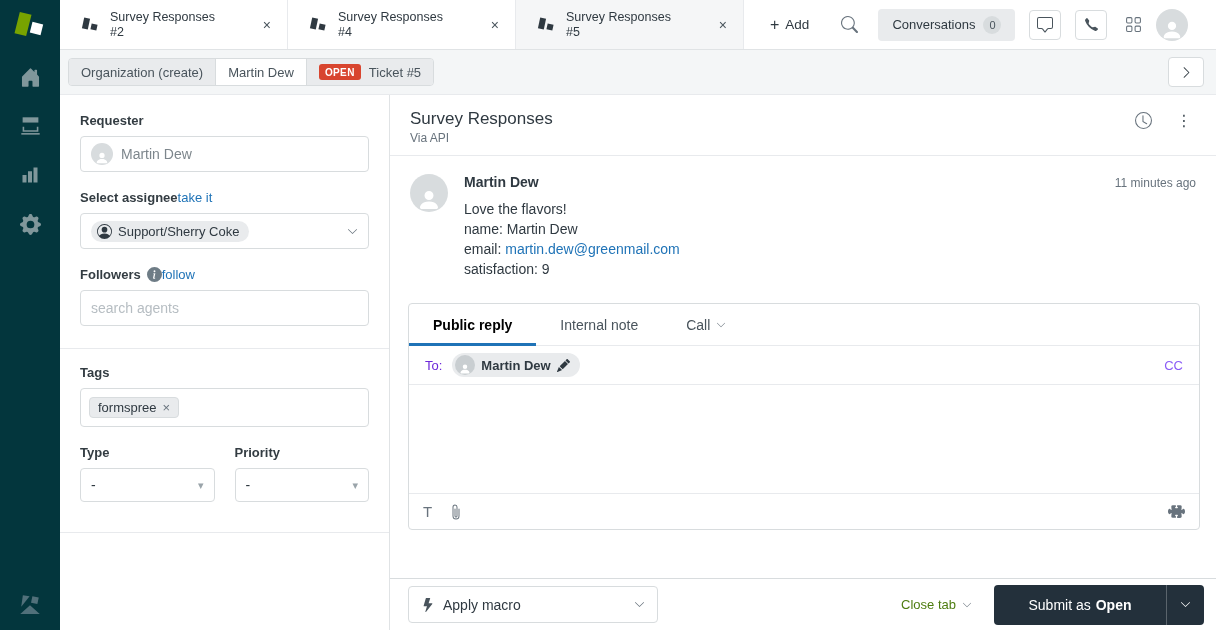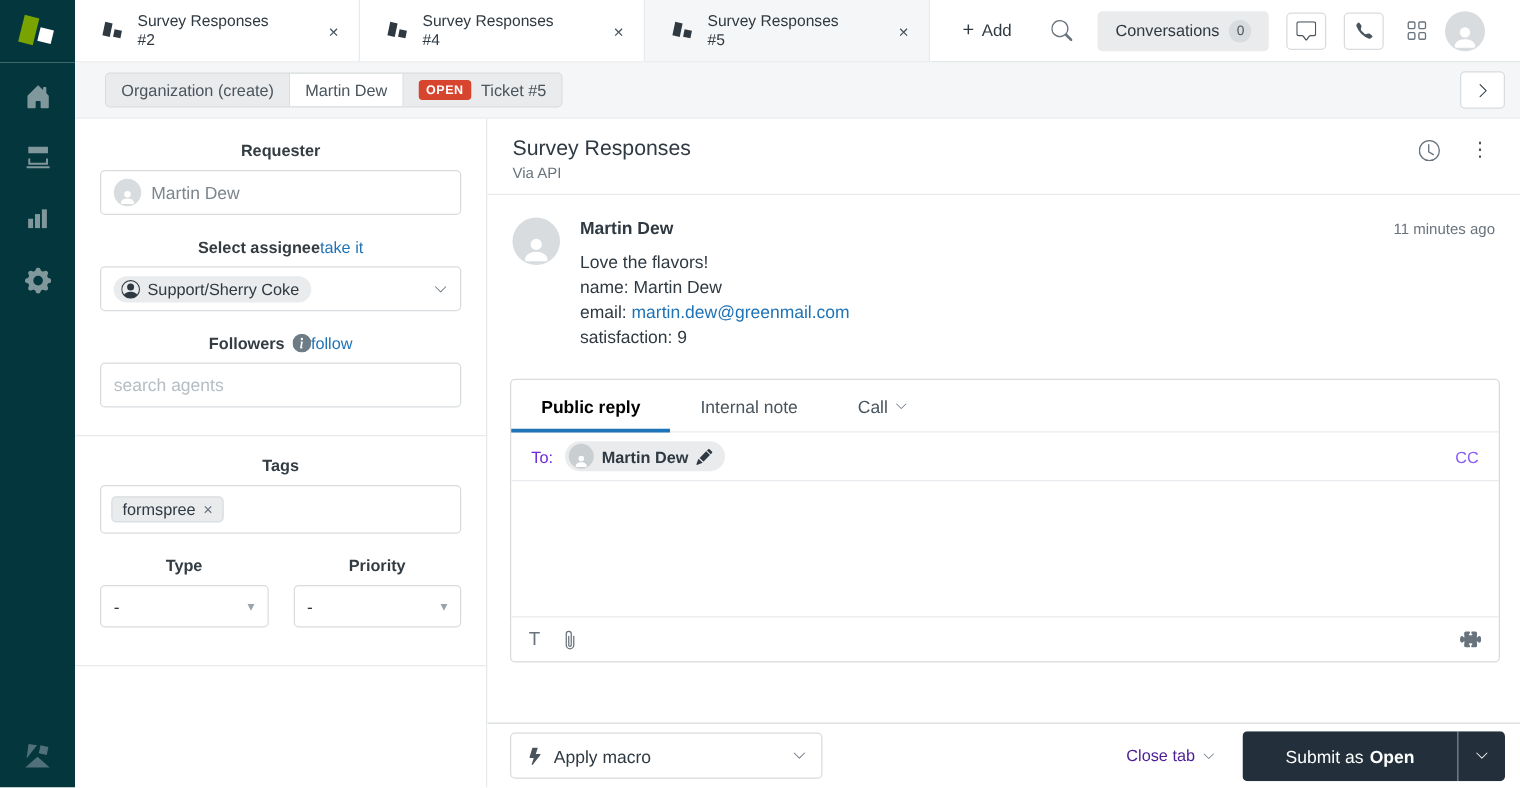--- a/index.html
+++ b/index.html
@@ -32,37 +32,37 @@
   
   .main-row { flex:1; display:flex; min-height:0; }
   .sidebar { width:60px; flex:0 0 60px; background:#03363d; display:flex; flex-direction:column; align-items:center; padding-top:16px; gap:27px; }
   .side-icon { width:22px; height:22px; color:#80979b; display:flex; align-items:center; justify-content:center; cursor:pointer; }
   .side-spacer { flex:1; }
   .side-logo { margin-bottom:12px; color:#51707a; cursor:pointer; }
 
   .content { flex:1; display:flex; flex-direction:column; min-width:0; }
 
   
-  .crumb-row { height:45px; flex:0 0 45px; background:#f4f6f7; display:flex; align-items:center; padding:0 12px 0 24px; border-bottom:1px solid #e8eaed; }
+  .crumb-row { height:45px; flex:0 0 45px; background:#f4f6f7; display:flex; align-items:center; padding:0 12px 0 8px; border-bottom:1px solid #e8eaed; }
   .crumb-group { display:inline-flex; border:1px solid #d8dcde; border-radius:4px; overflow:hidden; font-size:13px; }
   .crumb-seg { display:flex; align-items:center; gap:8px; padding:5px 12px; background:#e9ebed; color:#49545c; cursor:pointer; }
   .crumb-seg.white { background:#fff; border-left:1px solid #d8dcde; border-right:1px solid #d8dcde; }
   .status-badge { background:#d8452f; color:#fff; font-size:10px; font-weight:bold; letter-spacing:.4px; border-radius:3px; padding:2.5px 6px; }
   .crumb-right { margin-left:auto; display:flex; align-items:center; gap:16px; }
   .collapse-btn { width:36px; height:30px; background:#fff; border:1px solid #d8dcde; border-radius:4px; display:flex; align-items:center; justify-content:center; color:#2f3941; cursor:pointer; }
   .seg-tabs { display:inline-flex; border:1px solid #d8dcde; border-radius:4px; overflow:hidden; background:#fff; }
   .seg-tab { width:98px; text-align:center; padding:6px 0; font-size:13px; color:#2f3941; cursor:pointer; }
   .seg-tab + .seg-tab { border-left:1px solid #d8dcde; }
 
   
   .workspace { flex:1; display:flex; min-height:0; }
 
   
   .props { width:330px; flex:0 0 330px; border-right:1px solid #e0e3e5; background:#fff; padding:18px 20px 0 20px; overflow:hidden; }
-  .field-label-row { display:flex; align-items:center; justify-content:center; margin-bottom:8px; }
+  .field-label-row { display:flex; align-items:center; justify-content:flex-start; margin-bottom:8px; }
   .field-label { font-size:13px; font-weight:bold; color:#333c42; display:flex; align-items:center; gap:6px; }
   .link { font-size:13px; color:#1f73b7; cursor:pointer; text-decoration:none; }
   .box-input { height:36px; border:1px solid #d8dcde; border-radius:4px; background:#fff; display:flex; align-items:center; padding:0 10px; gap:8px; margin-bottom:18px; cursor:text; }
   .mini-avatar { width:22px; height:22px; border-radius:50%; background:#d8dcde; color:#fff; display:flex; align-items:flex-end; justify-content:center; overflow:hidden; flex:0 0 22px; }
   .ghost-text { font-size:14px; color:#7d868c; }
   .placeholder-input { height:36px; width:100%; border:1px solid #d8dcde; border-radius:4px; font-size:14px; padding:0 10px; color:#2f3941; outline:none; margin-bottom:18px; font-family:inherit; }
   .placeholder-input::placeholder { color:#b6bdc2; }
   .select-box { height:36px; border:1px solid #d8dcde; border-radius:4px; display:flex; align-items:center; padding:0 10px; gap:8px; margin-bottom:18px; cursor:pointer; justify-content:space-between; }
   .assignee-pill { display:flex; align-items:center; gap:6px; background:#e9ebed; border-radius:100px; padding:3px 10px 3px 6px; font-size:13px; color:#2f3941; }
   .chev { color:#68737d; display:flex; }
@@ -108,21 +108,21 @@
   .editor-area { flex:1; cursor:text; }
   .composer-toolbar { height:36px; flex:0 0 36px; border-top:1px solid #e8eaed; display:flex; align-items:center; gap:16px; padding:0 14px; color:#68737d; }
   .tt { font-size:15px; color:#68737d; cursor:pointer; }
   .toolbar-right { margin-left:auto; display:flex; color:#68737d; }
 
   
   .ticket-footer { margin-top:auto; border-top:1px solid #d8dcde; height:52px; flex:0 0 52px; display:flex; align-items:center; padding:0 12px 0 18px; background:#fff; }
   .macro-select { width:250px; height:37px; border:1px solid #d8dcde; border-radius:4px; display:flex; align-items:center; gap:8px; padding:0 12px; font-size:14px; color:#2f3941; cursor:pointer; }
   .macro-select .chev { margin-left:auto; }
   .footer-right { margin-left:auto; display:flex; align-items:center; gap:22px; }
-  .close-tab { display:flex; align-items:center; gap:6px; font-size:13px; color:#4c1d95; cursor:pointer; }
+  .close-tab { display:flex; align-items:center; gap:6px; font-size:13px; color:#4d7c0f; cursor:pointer; }
   .submit-group { display:flex; height:40px; border-radius:4px; overflow:hidden; }
   .submit-main { background:#23303b; color:#fff; font-size:14px; display:flex; align-items:center; justify-content:center; width:172px; cursor:pointer; }
   .submit-main b { margin-left:5px; }
   .submit-caret { background:#23303b; border-left:1px solid rgba(255,255,255,.25); width:38px; display:flex; align-items:center; justify-content:center; color:#fff; cursor:pointer; }
 
   svg { display:block; }
 </style>
 </head>
 <body>
 

